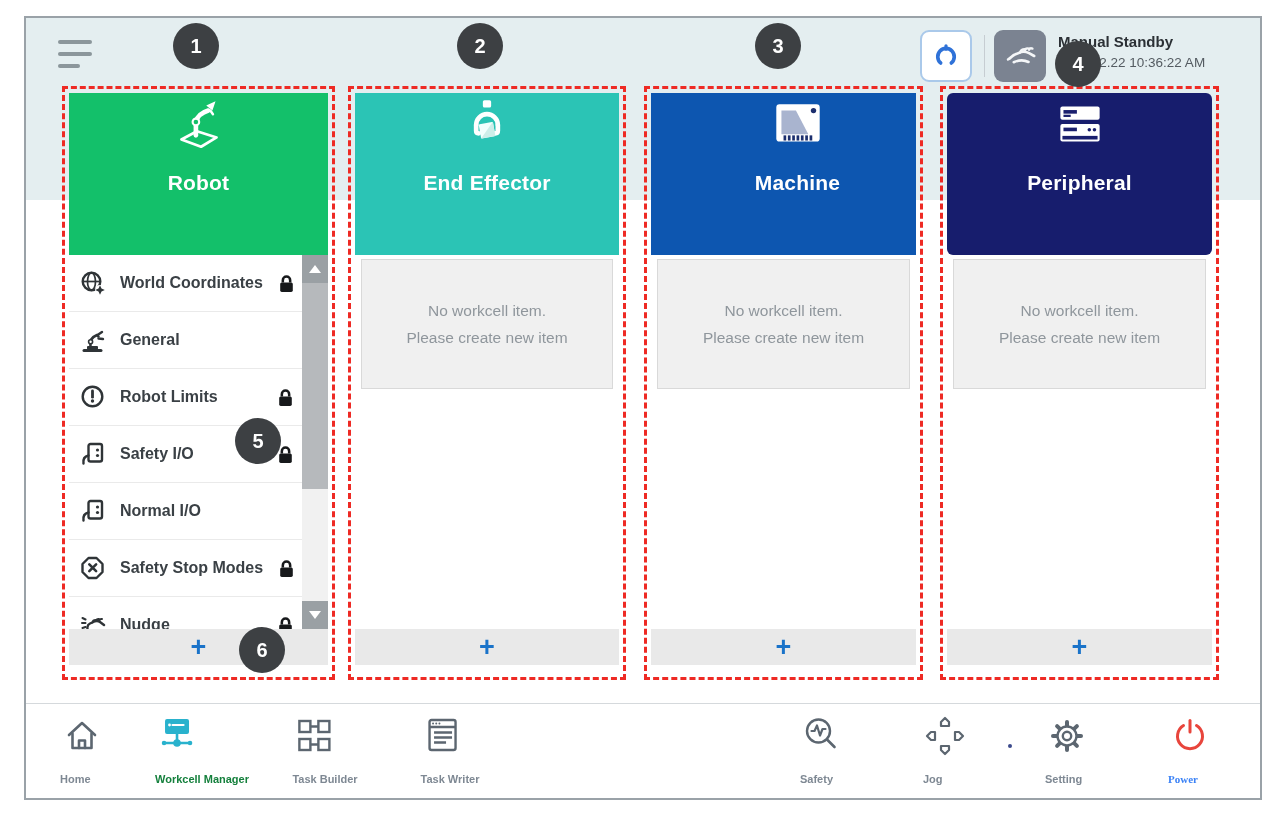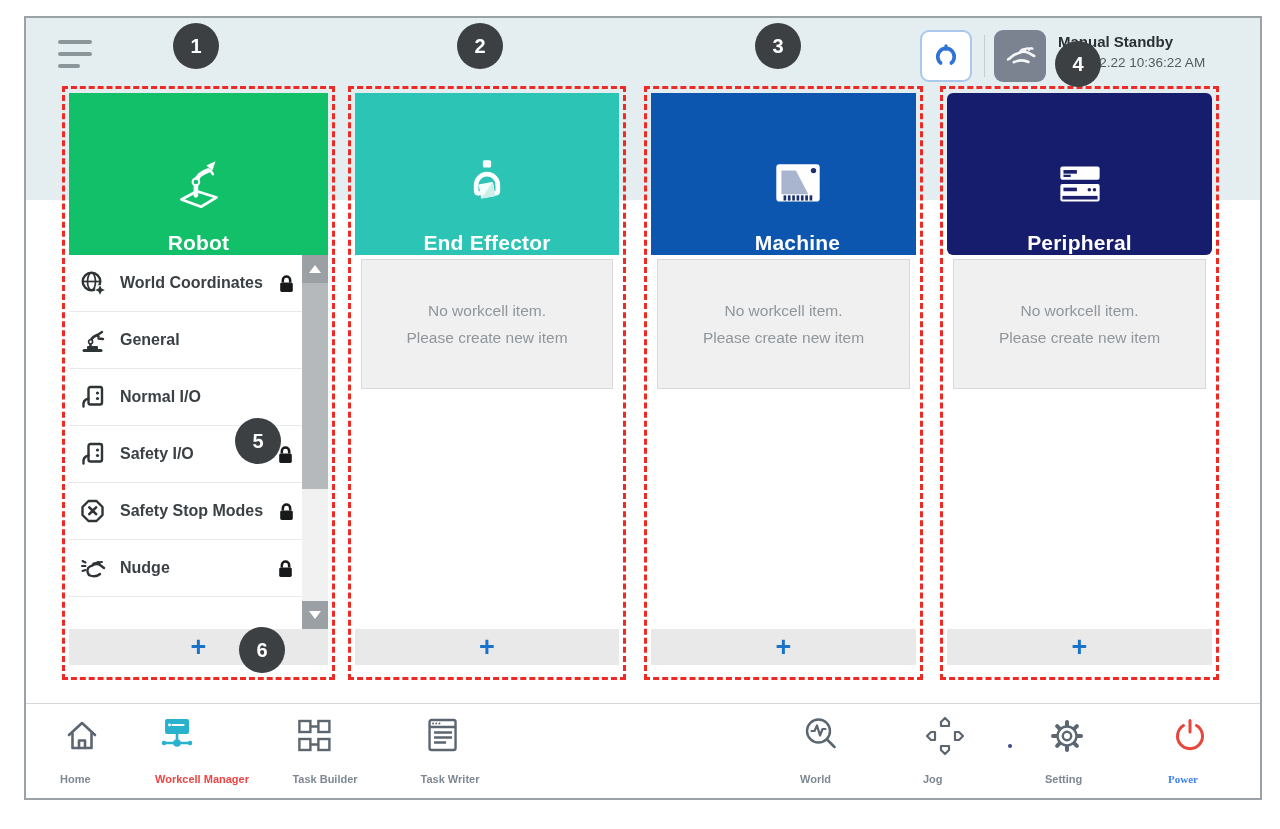--- a/index.html
+++ b/index.html
@@ -31,21 +31,21 @@
   .status-time{font-size:13.5px;color:#545b61;margin-top:5px;}
 
   
   .col{position:absolute;top:68px;height:594px;border:3px dashed #ee2a24;box-sizing:border-box;
     display:flex;flex-direction:column;padding:4px 4px 12px 4px;}
   .col1{left:36px;width:273px;}
   .col2{left:322px;width:278px;}
   .col3{left:618px;width:279px;}
   .col4{left:914px;width:279px;}
   .col-header{flex:0 0 162px;display:flex;flex-direction:column;align-items:center;
-    justify-content:flex-end;gap:16px;color:#fff;cursor:pointer;}
+    justify-content:flex-start;gap:16px;color:#fff;cursor:pointer;}
   .col-header .ttl{font-size:21px;font-weight:bold;letter-spacing:.2px;}
   .c-robot{background:#13c06a;}
   .c-ee{background:#2bc4b5;}
   .c-machine{background:#0d56b0;padding-left:28px;}
   .c-periph{background:#171d6d;border-radius:6px;}
   .col-body{flex:1 1 auto;background:#fff;position:relative;overflow:hidden;}
   .add-bar{flex:0 0 36px;background:#e9e9e9;color:#1a73c9;font-size:27px;font-weight:bold;
     display:flex;align-items:center;justify-content:center;line-height:1;cursor:pointer;}
 
   
@@ -76,21 +76,21 @@
   .callout{position:absolute;width:46px;height:46px;border-radius:50%;background:#3d4043;
     color:#fff;font-size:20px;font-weight:bold;display:flex;align-items:center;
     justify-content:center;z-index:20;}
 
   
   .navbar{position:absolute;left:0;right:0;bottom:0;height:94px;background:#fff;
     border-top:1px solid #d5d9dc;}
   .nav-item{position:absolute;top:12px;transform:translateX(-50%);display:flex;
     flex-direction:column;align-items:flex-start;gap:17px;color:#7e8893;
     font-size:11px;font-weight:bold;cursor:pointer;white-space:nowrap;}
-  .nav-item.active{color:#ef4444;}
+  .nav-item.active{color:#15803d;}
   .nav-item.power{color:#3b82f6;font-family:Liberation Serif, serif;}
   .navdot{position:absolute;left:982px;top:40px;width:4px;height:4px;border-radius:50%;
     background:#3c4a8c;}
 </style>
 </head>
 <body>
 
 <div class="frame">
   <div class="band"></div>
 
@@ -157,39 +157,51 @@
             <rect x="8" y="20" width="11" height="3.5" rx="1" fill="#2f3437"></rect>
             <path d="M11.5 20c-1.2-6 1.5-9 6.5-11" stroke="#2f3437" stroke-width="2.6" fill="none" stroke-linecap="round"></path>
             <circle cx="11.6" cy="15.8" r="2" fill="#fff" stroke="#2f3437" stroke-width="1.6"></circle>
             <path d="M18.5 9l4.5-3M19.5 12.5l4.5.5" stroke="#2f3437" stroke-width="2.4" stroke-linecap="round"></path>
             <circle cx="19.2" cy="10.3" r="1.4" fill="#2f3437"></circle>
           </svg>
           <span class="lbl">General</span>
         </div>
         <div class="row">
           <svg class="licon" viewBox="0 0 28 28">
+            <circle cx="13.5" cy="13.5" r="9.8" stroke="#2f3437" stroke-width="2.4" fill="none"></circle>
+            <path d="M13.5 8v6.2" stroke="#2f3437" stroke-width="2.8" stroke-linecap="round"></path>
+            <circle cx="13.5" cy="18" r="1.7" fill="#2f3437"></circle>
+          </svg>
+          <span class="lbl">Robot Limits</span>
+          <svg class="lock" viewBox="0 0 20 20">
+            <path d="M6.5 9V6.8a3.5 3.5 0 0 1 7 0V9" stroke="#17191b" stroke-width="2.4" fill="none"></path>
+            <rect x="4" y="9" width="12" height="9" rx="1.5" fill="#17191b"></rect>
+          </svg>
+        </div>
+        <div class="row">
+          <svg class="licon" viewBox="0 0 28 28">
             <rect x="9.5" y="4" width="13.5" height="17.5" rx="2" stroke="#2f3437" stroke-width="2.4" fill="none"></rect>
             <circle cx="18.5" cy="10" r="1.6" fill="#2f3437"></circle>
             <circle cx="18.5" cy="15.5" r="1.6" fill="#2f3437"></circle>
             <path d="M9.5 15.5c-4.5 1-5.5 4.5-5 8" stroke="#2f3437" stroke-width="2.4" fill="none" stroke-linecap="round"></path>
           </svg>
-          <span class="lbl">Normal I/O</span>
+          <span class="lbl">Safety I/O</span>
+          <svg class="lock" viewBox="0 0 20 20">
+            <path d="M6.5 9V6.8a3.5 3.5 0 0 1 7 0V9" stroke="#17191b" stroke-width="2.4" fill="none"></path>
+            <rect x="4" y="9" width="12" height="9" rx="1.5" fill="#17191b"></rect>
+          </svg>
         </div>
         <div class="row">
           <svg class="licon" viewBox="0 0 28 28">
             <rect x="9.5" y="4" width="13.5" height="17.5" rx="2" stroke="#2f3437" stroke-width="2.4" fill="none"></rect>
             <circle cx="18.5" cy="10" r="1.6" fill="#2f3437"></circle>
             <circle cx="18.5" cy="15.5" r="1.6" fill="#2f3437"></circle>
             <path d="M9.5 15.5c-4.5 1-5.5 4.5-5 8" stroke="#2f3437" stroke-width="2.4" fill="none" stroke-linecap="round"></path>
           </svg>
-          <span class="lbl">Safety I/O</span>
-          <svg class="lock" viewBox="0 0 20 20">
-            <path d="M6.5 9V6.8a3.5 3.5 0 0 1 7 0V9" stroke="#17191b" stroke-width="2.4" fill="none"></path>
-            <rect x="4" y="9" width="12" height="9" rx="1.5" fill="#17191b"></rect>
-          </svg>
+          <span class="lbl">Normal I/O</span>
         </div>
         <div class="row">
           <svg class="licon" viewBox="0 0 28 28">
             <path d="M9.5 4h8l6 6v8l-6 6h-8l-6-6v-8z" stroke="#2f3437" stroke-width="2.4" fill="none" stroke-linejoin="round"></path>
             <path d="M10.3 10.3l6.8 6.8M17.1 10.3l-6.8 6.8" stroke="#2f3437" stroke-width="2.6" stroke-linecap="round"></path>
           </svg>
           <span class="lbl">Safety Stop Modes</span>
           <svg class="lock" viewBox="0 0 20 20">
             <path d="M6.5 9V6.8a3.5 3.5 0 0 1 7 0V9" stroke="#17191b" stroke-width="2.4" fill="none"></path>
             <rect x="4" y="9" width="12" height="9" rx="1.5" fill="#17191b"></rect>
@@ -355,21 +367,21 @@
       <span>Task Writer</span>
     </div>
     <div class="nav-item" style="left:796px">
       <svg width="44" height="40" viewBox="0 0 40 40">
         <g stroke="#5c6670" fill="none" stroke-linecap="round" stroke-linejoin="round">
           <circle cx="16.5" cy="15" r="11.5" stroke-width="2.4"></circle>
           <path d="M9.5 15h3l2.5-5.5 3 10 2.5-6.5h3" stroke-width="2.2"></path>
           <path d="M25 23.5l7.5 7.5" stroke-width="2.6"></path>
         </g>
       </svg>
-      <span>World</span>
+      <span>Safety</span>
     </div>
     <div class="nav-item" style="left:919px">
       <svg width="44" height="40" viewBox="0 0 40 40">
         <g stroke="#5c6670" stroke-width="2.2" fill="none" stroke-linejoin="round">
           <path d="M16 10V6l4-4 4 4v4z"></path>
           <path d="M16 30h8v4l-4 4-4-4z"></path>
           <path d="M10 16H6l-4 4 4 4h4z"></path>
           <path d="M30 16h4l4 4-4 4h-4z"></path>
         </g>
       </svg>

